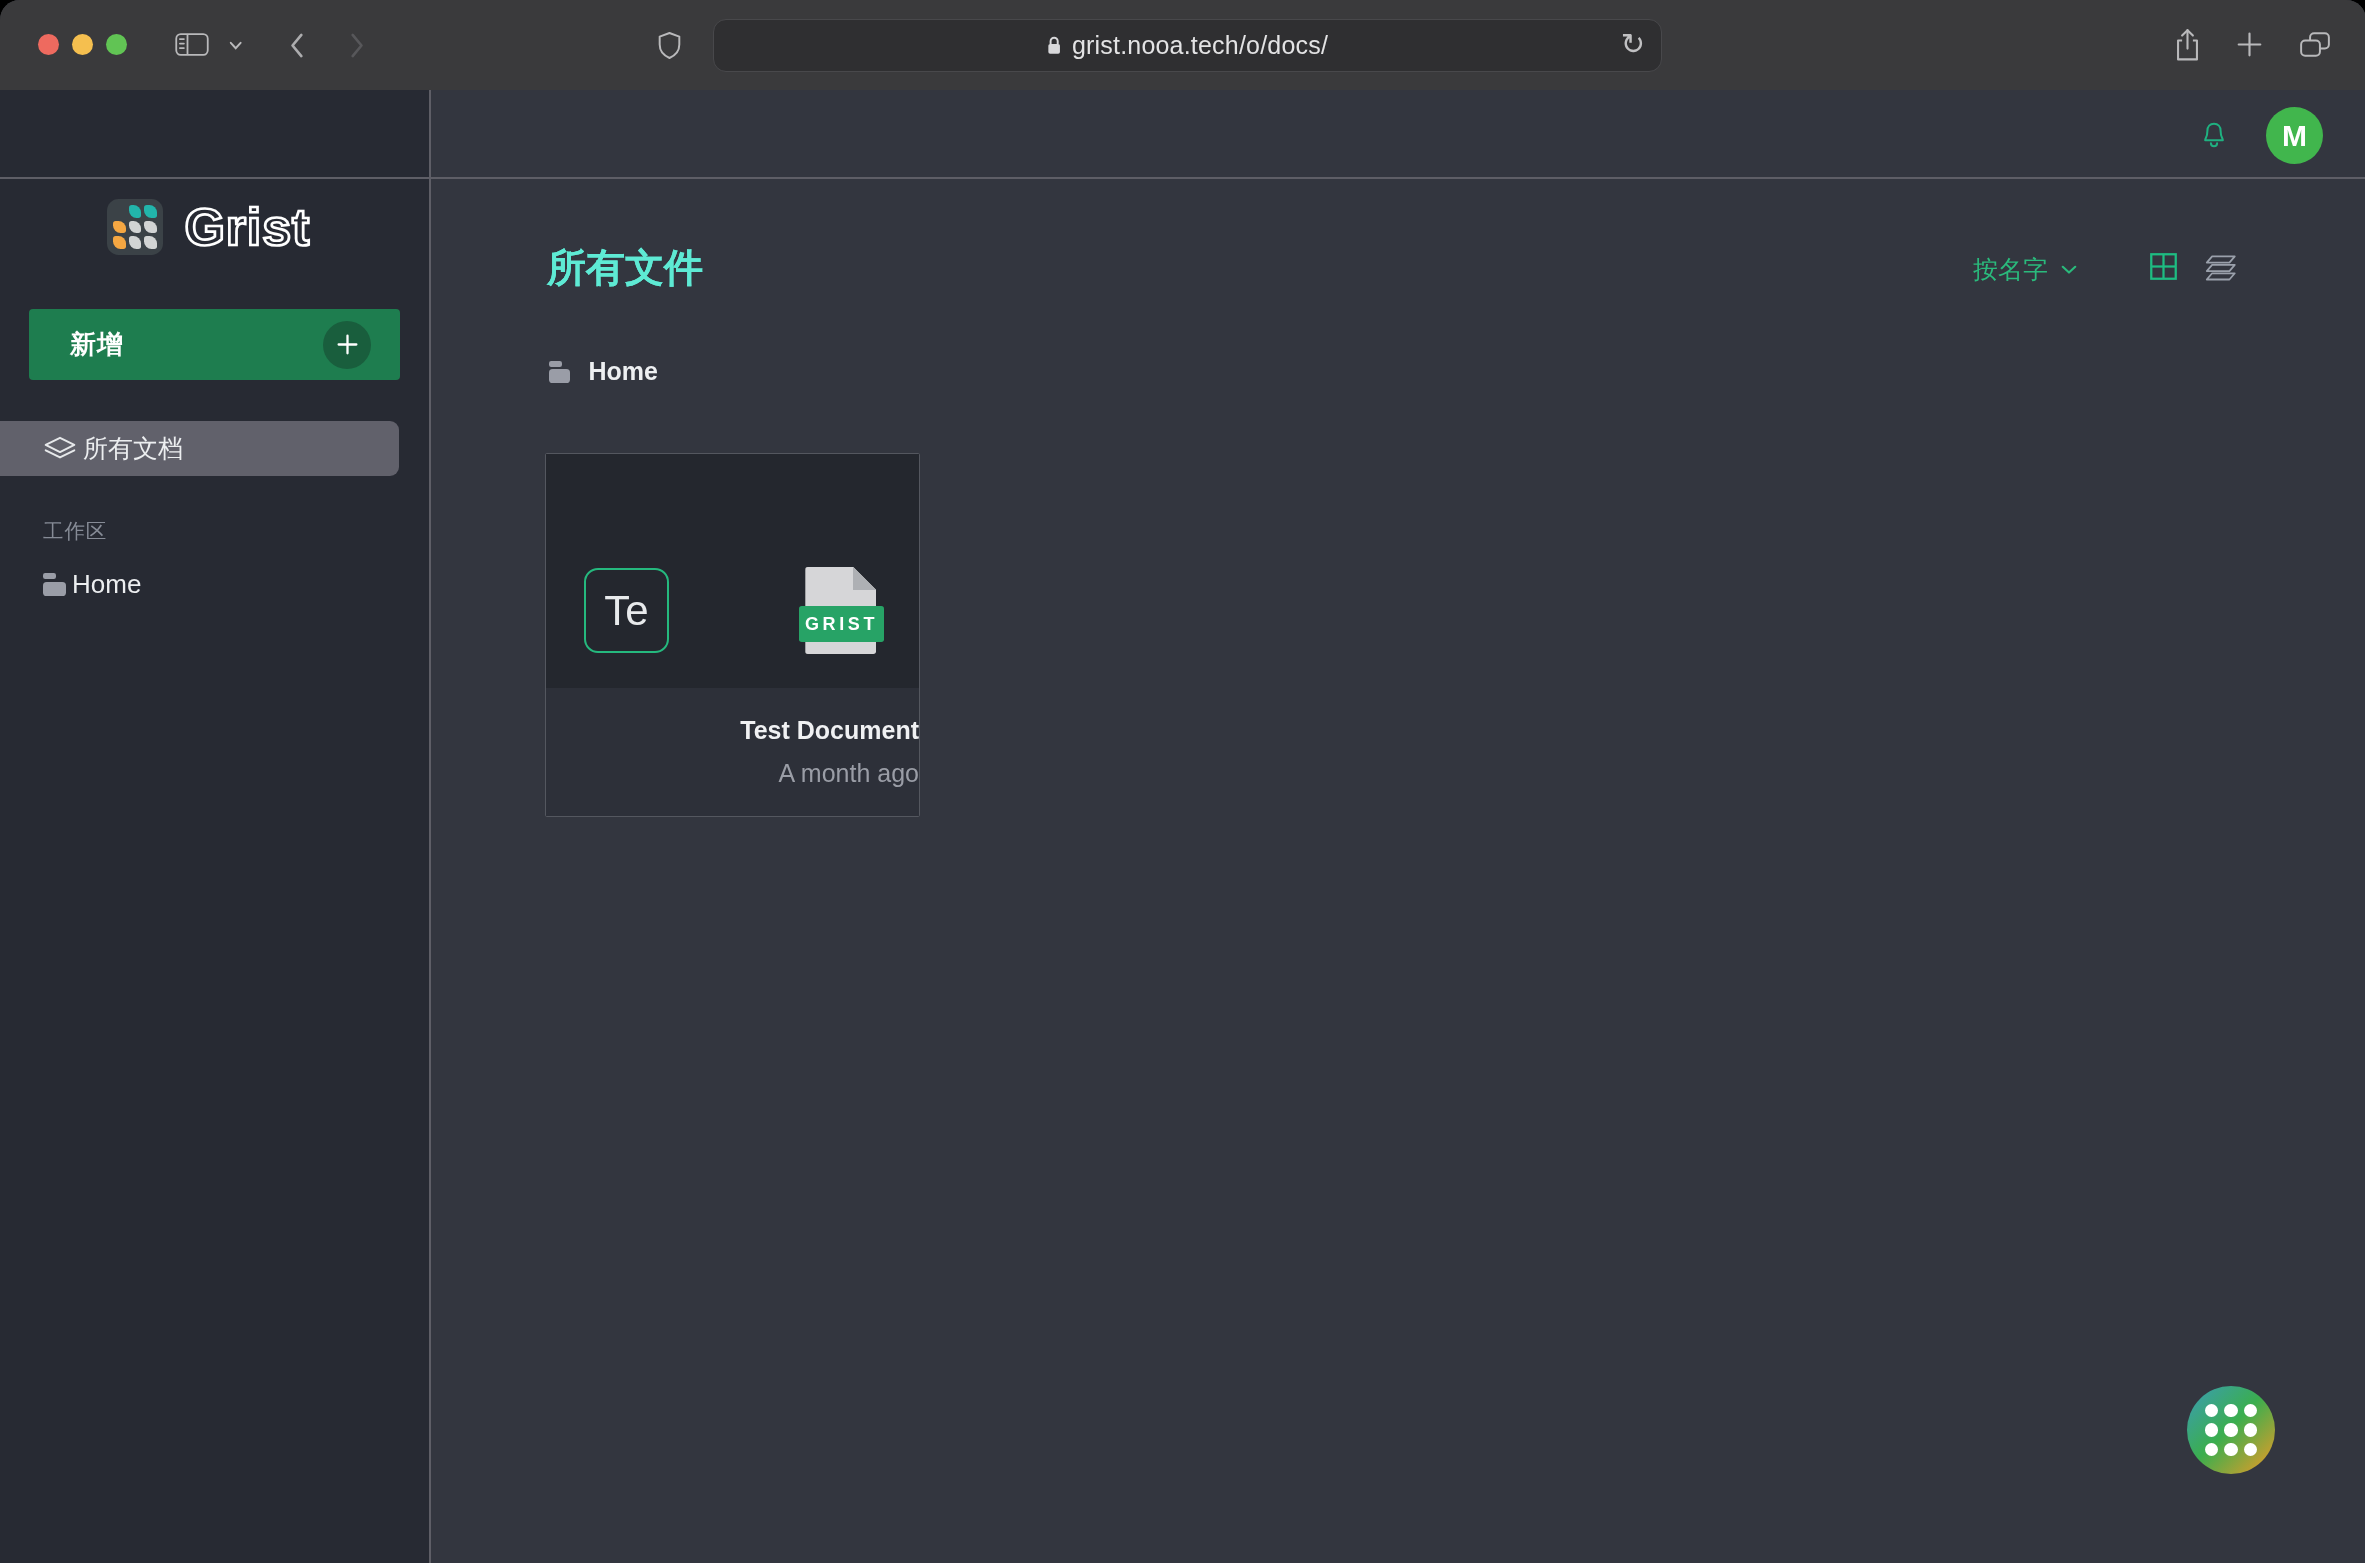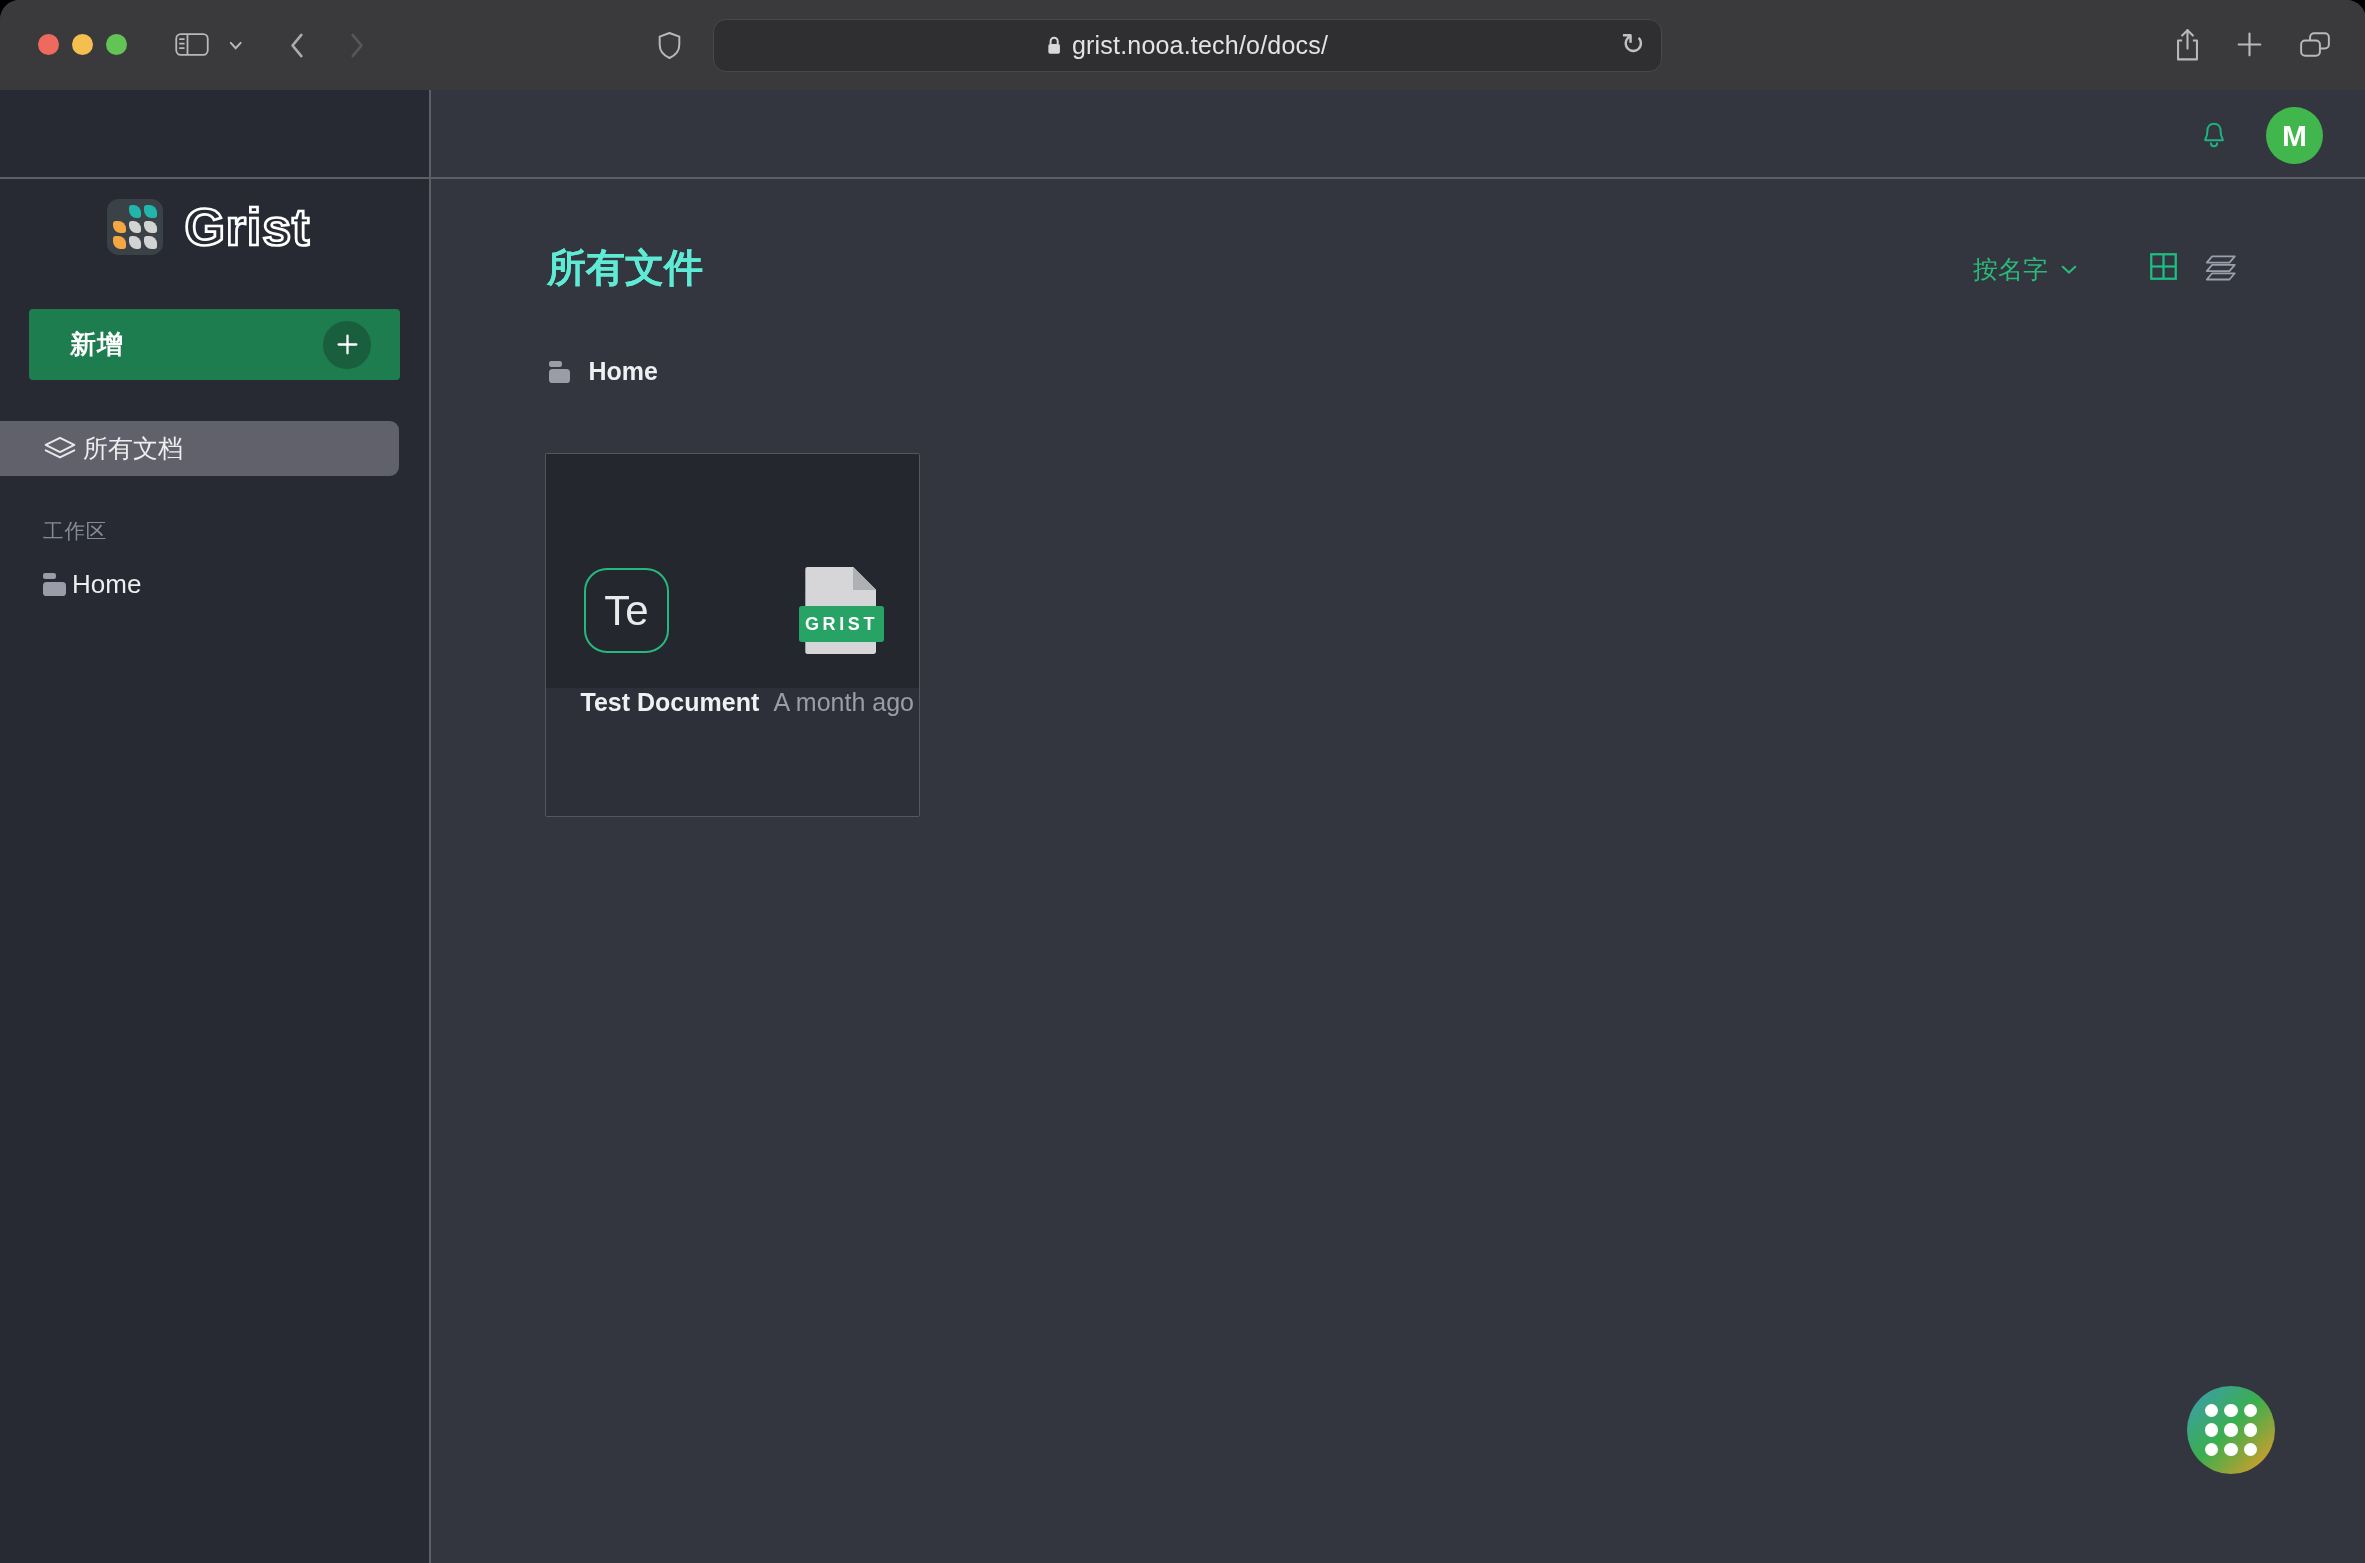--- a/index.html
+++ b/index.html
@@ -79,26 +79,26 @@
   #section-home .ws-box { width:21.4px; height:22px; }
   #section-home .ws-box::before { width:12.5px; height:6.3px; }
   #section-home .ws-box::after { width:21.4px; height:13.4px; }
   #section-home-label { color:#eef0f2; font-size:25px; font-weight:700; }
 
   
   #doc-card { position:absolute; left:545px; top:453px; width:375px; height:364px;
     border:1.3px solid #54575f; border-radius:1.8px; cursor:pointer; }
   #doc-thumb { position:absolute; left:0; top:0; width:100%; height:234px; background:#24272e; }
   #doc-meta { position:absolute; left:0; top:234px; width:100%; height:128px; background:#2d3039;
-    display:flex; flex-direction:row; justify-content:center; gap:14.3px; padding-left:29.5px; }
+    display:flex; flex-direction:column; justify-content:center; gap:14.3px; padding-left:29.5px;align-items:flex-end; }
   #doc-name { color:#f0f1f3; font-size:25px; font-weight:700; }
   #doc-time { color:#9a9da6; font-size:25px; }
 
   #te-tile { position:absolute; left:38px; top:114px; width:85px; height:85px;
-    border:2.7px solid #25b97e; border-radius:23px; display:flex; align-items:center; justify-content:center;
+    border:2.7px solid #25b97e; border-radius:14px; display:flex; align-items:center; justify-content:center;
     color:#e8eaec; font-size:42px; }
   #grist-file { position:absolute; left:253px; top:113px; width:85px; height:87px; }
   #gf-paper { position:absolute; left:6.3px; top:0; width:71px; height:87px; background:#d6d6d8;
     border-radius:2.7px; clip-path:polygon(0 0, 48px 0, 71px 23px, 71px 87px, 0 87px); }
   #gf-fold { position:absolute; left:54px; top:0; width:23px; height:23px; background:#aeb0b4;
     clip-path:polygon(0 0, 100% 100%, 0 100%); }
   #gf-ribbon { position:absolute; left:0; top:39px; width:85px; height:36px; background:#27a366;
     border-radius:2.7px; display:flex; align-items:center; justify-content:center; }
   #gf-badge { color:#fff; font-size:18px; font-weight:700; letter-spacing:3.6px; }
 

